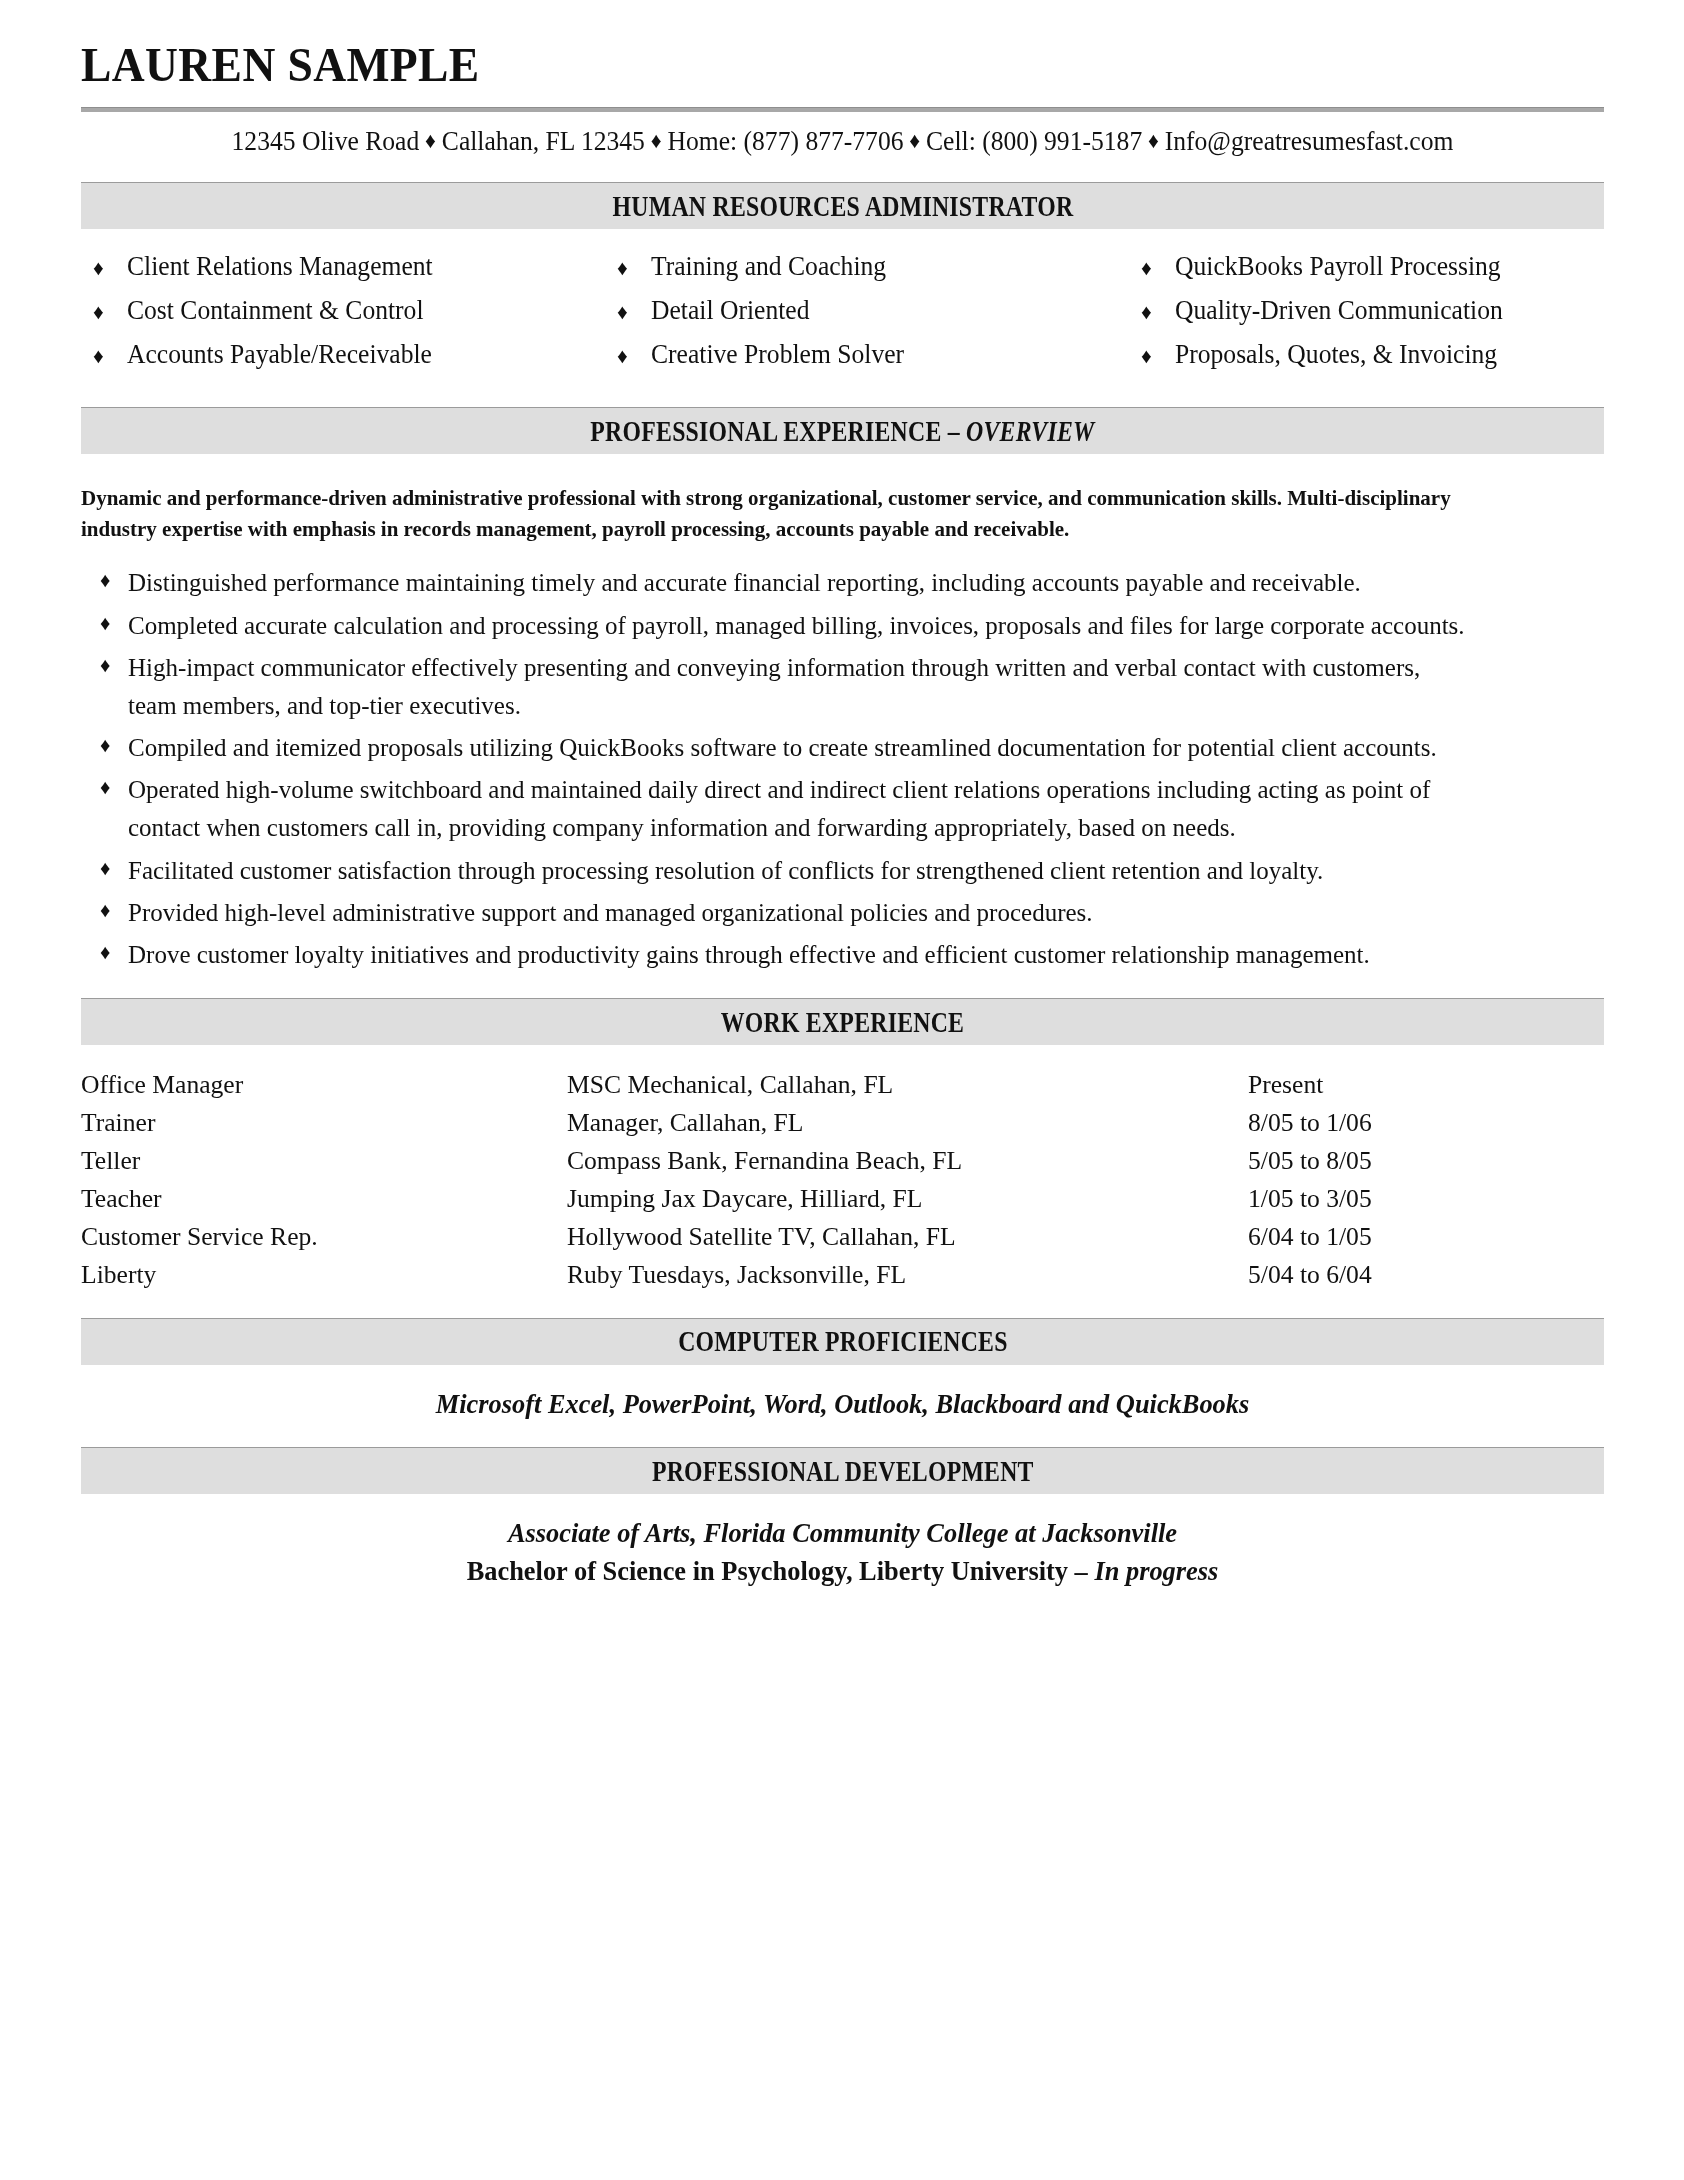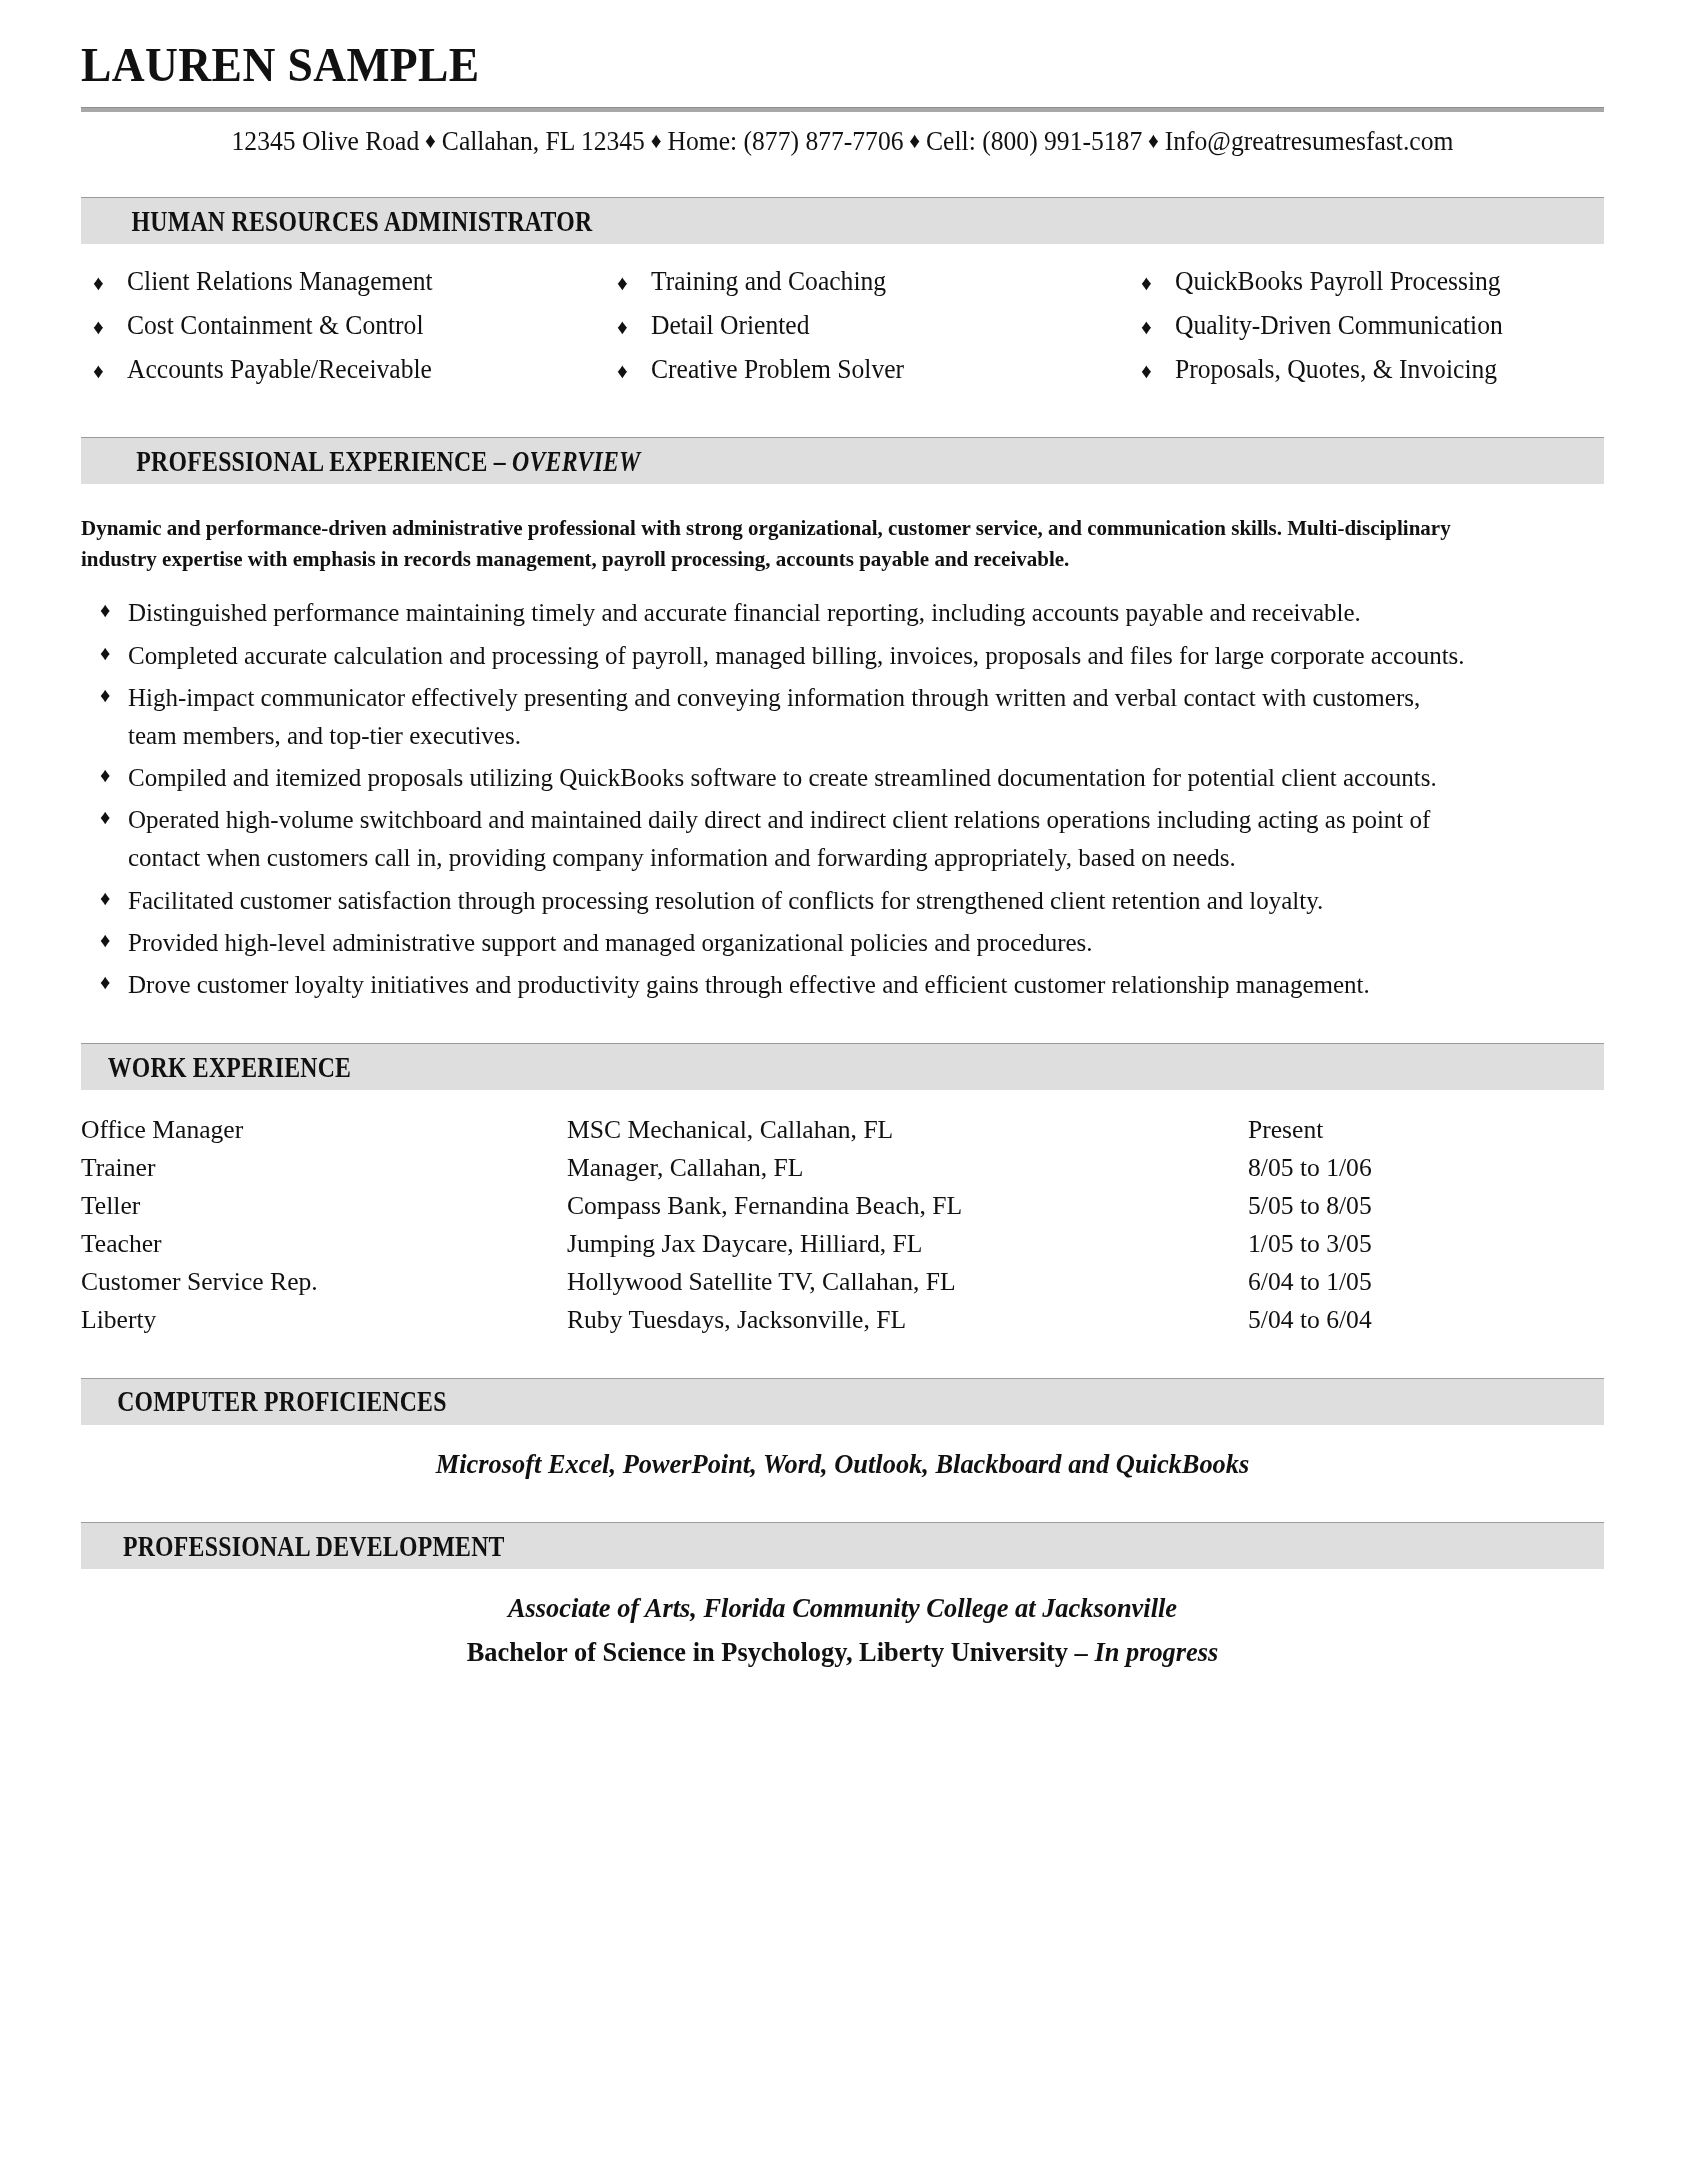--- a/index.html
+++ b/index.html
@@ -51,27 +51,27 @@
   }
   .contact .dia {
     padding: 0 6px;
     font-size: 22px;
     position: relative;
     top: -1.7px;
   }
 
   
   .bar {
-    margin-top: 39px;
+    margin-top: 24px;
     background: #dedede;
     border-top: 0.9px solid #9b9b9b;
     height: 46px;
     display: flex;
     align-items: center;
-    justify-content: flex-start;
+    justify-content: center;
   }
   .bar-text {
     font-size: 29px;
     font-weight: bold;
     letter-spacing: 0.3px;
     transform: scaleX(0.82);
     transform-origin: center center;
     white-space: nowrap;
   }
   .bar-text .ital {
@@ -153,21 +153,20 @@
   .wrow .c-title { width: 486px; flex: 0 0 486px; }
   .wrow .c-emp   { width: 681px; flex: 0 0 681px; }
   .wrow .c-date  { flex: 1 1 auto; }
 
   
   .center-line {
     text-align: center;
     font-size: 26.4px;
     font-weight: bold;
     line-height: 1.42;
-    margin-top: 6px;
   }
   .pad-46 { margin-top: 21px; font-style: italic; }
   .ital { font-style: italic; }
 </style>
 </head>
 <body>
 
 <div class="page">
 
   <div class="name-block">

